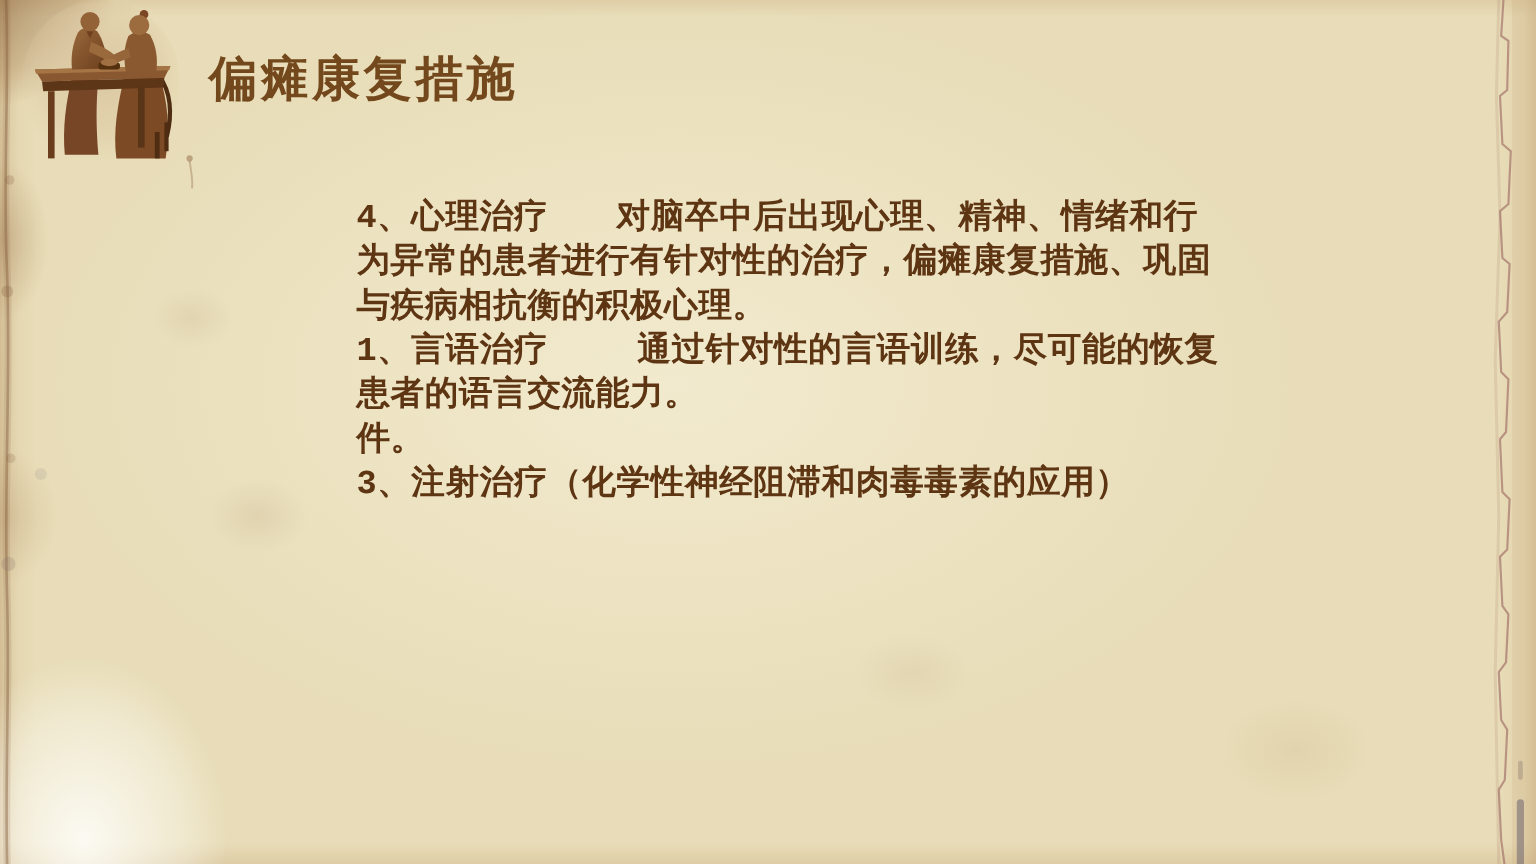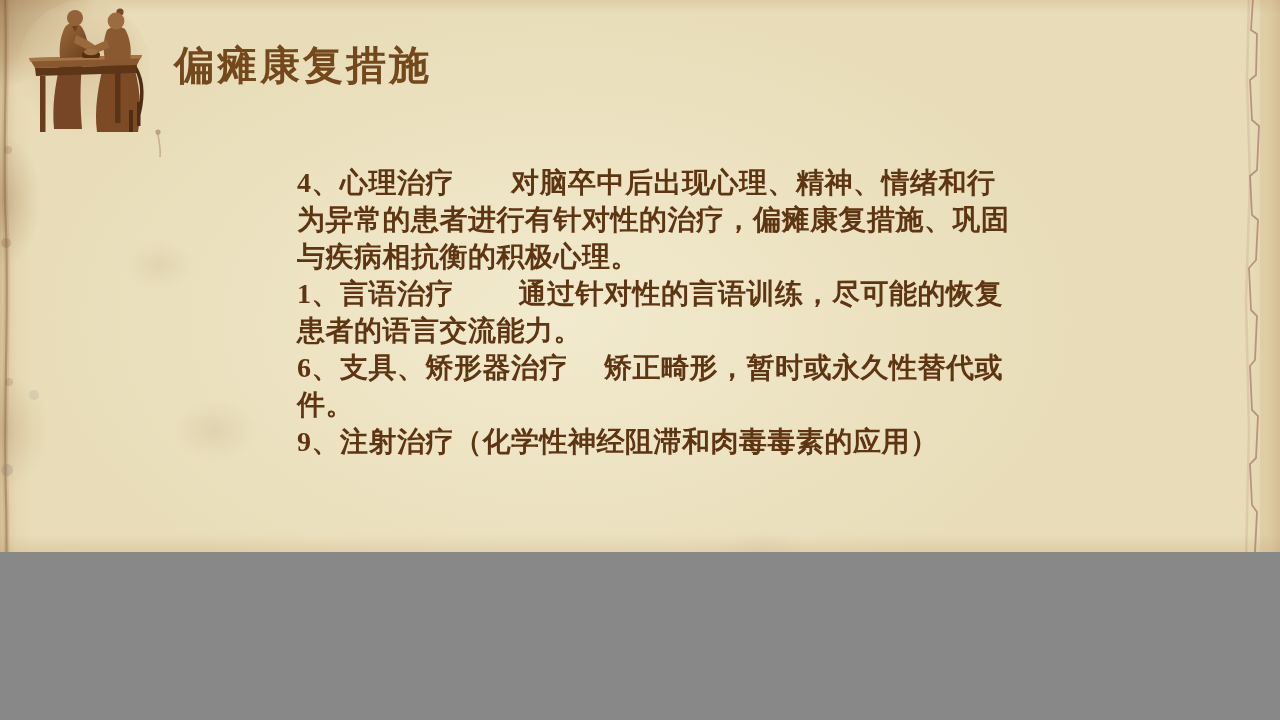--- a/index.html
+++ b/index.html
@@ -1,20 +1,20 @@
 <!DOCTYPE html>
 <html><head>
 <meta charset="utf-8">
 <style>
   html,body{margin:0;padding:0;background:#888;}
   .slide{
     position:relative;
-    width:1280px;height:552px;
+    width:1280px;height:720px;
     overflow:hidden;
-    font-family:Liberation Serif, serif;
+    font-family:Liberation Mono, monospace;
     background-color:#e8ddb8;
     background-image:
       radial-gradient(150px 190px at 70px 700px, rgba(255,255,252,.85), rgba(255,255,250,.35) 55%, rgba(255,255,250,0) 80%),
       radial-gradient(140px 130px at -12px -12px, rgba(125,82,44,.55), rgba(150,105,60,.28) 55%, rgba(150,105,60,0) 78%),
       radial-gradient(55px 95px at 2px 200px, rgba(140,95,55,.28), rgba(140,95,55,0) 70%),
       radial-gradient(60px 80px at 6px 430px, rgba(150,105,65,.18), rgba(150,105,65,0) 70%),
       radial-gradient(60px 45px at 215px 430px, rgba(150,110,70,.12), rgba(150,110,70,0) 70%),
       radial-gradient(48px 36px at 160px 265px, rgba(150,110,70,.10), rgba(150,110,70,0) 70%),
       radial-gradient(90px 60px at 1080px 625px, rgba(160,120,80,.10), rgba(160,120,80,0) 70%),
       radial-gradient(70px 45px at 760px 560px, rgba(150,110,70,.08), rgba(150,110,70,0) 70%),
@@ -112,18 +112,17 @@
   </div>
 
   <h1 class="title">偏瘫康复措施</h1>
 
   <div class="body">
       <div class="body-line">4、心理治疗　　对脑卒中后出现心理、精神、情绪和行</div>
       <div class="body-line">为异常的患者进行有针对性的治疗，偏瘫康复措施、巩固</div>
       <div class="body-line">与疾病相抗衡的积极心理。</div>
       <div class="body-line">1、言语治疗　　 通过针对性的言语训练，尽可能的恢复</div>
       <div class="body-line">患者的语言交流能力。</div>
-      <div class="body-line">6、支具、矫形器治疗　 矫正畸形，暂时或永久性替代或</div>
       <div class="body-line">件。</div>
-      <div class="body-line">9、注射治疗（化学性神经阻滞和肉毒毒素的应用）</div>
+      <div class="body-line">3、注射治疗（化学性神经阻滞和肉毒毒素的应用）</div>
     </div>
 
 </div>
 
 </body></html>

